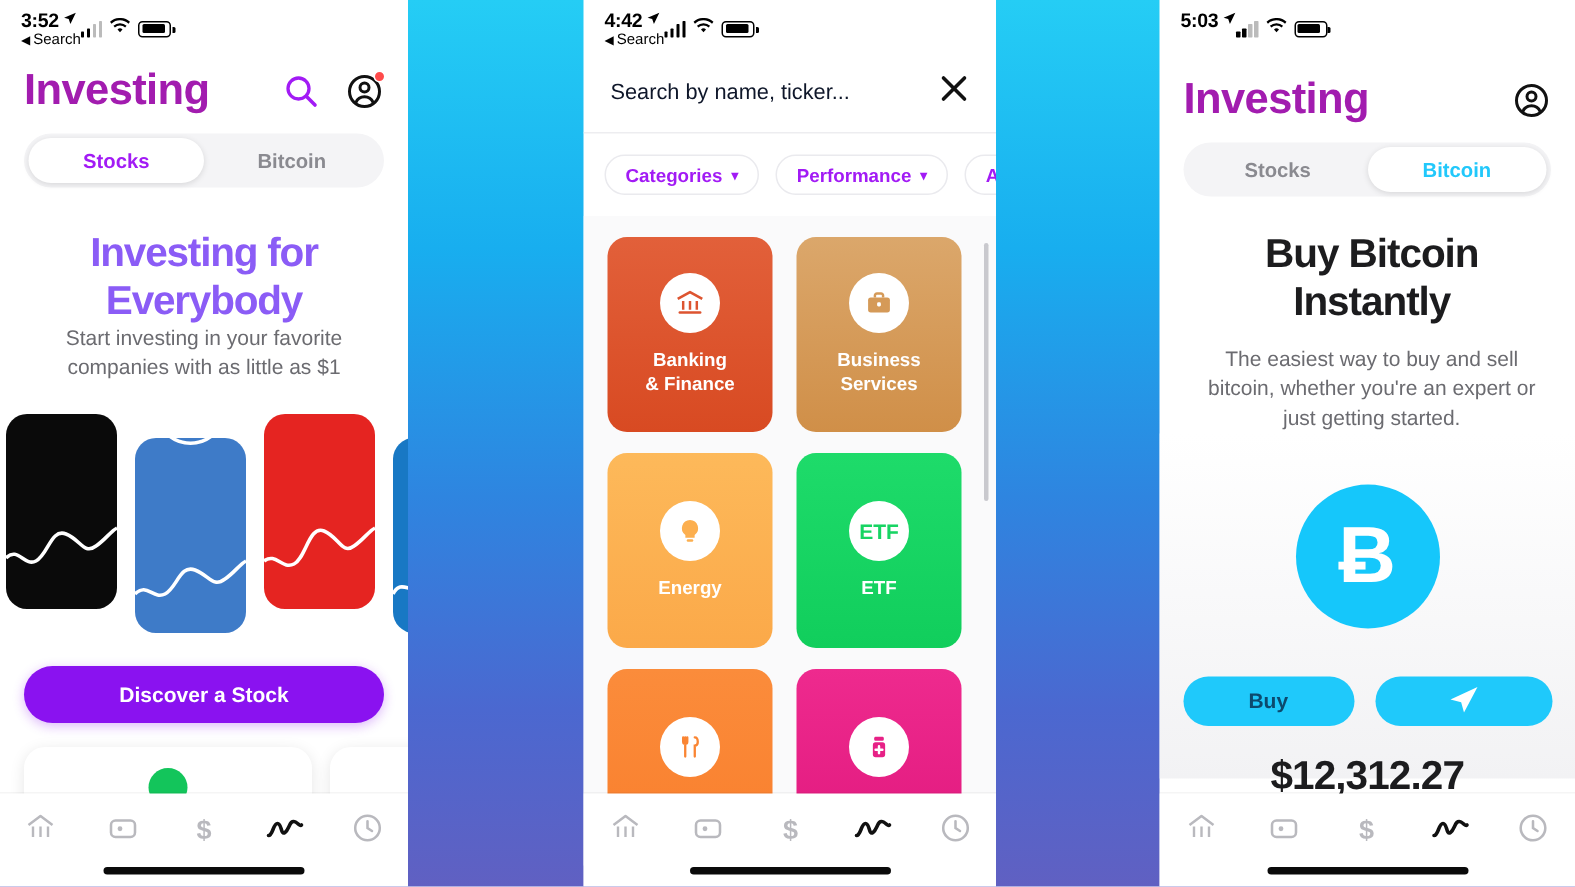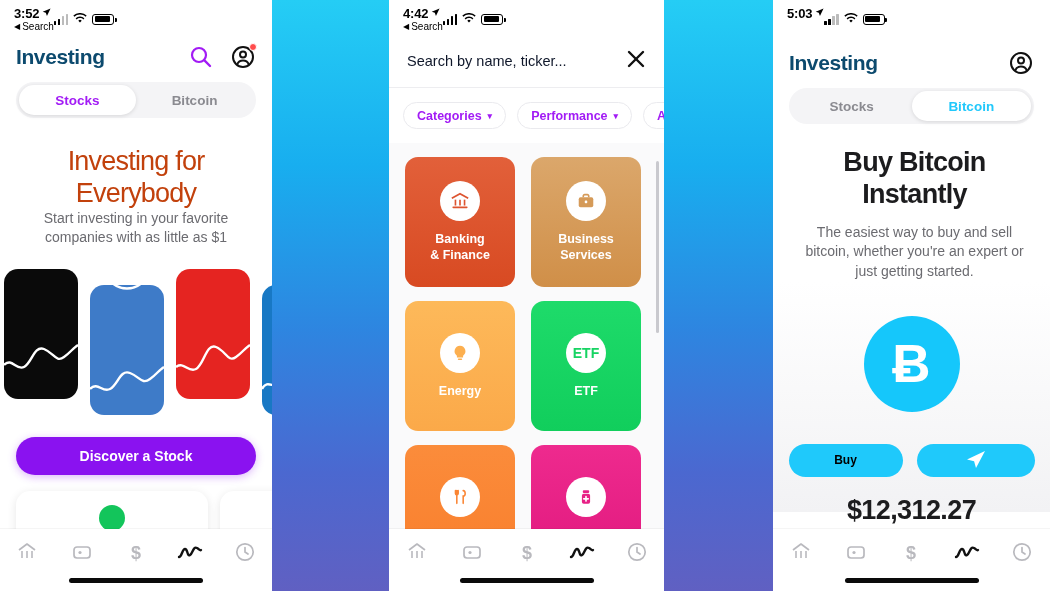--- a/index.html
+++ b/index.html
@@ -41,38 +41,38 @@
   .bars.dim i:nth-child(3), .bars.dim i:nth-child(4){ background:#bbb; }
   .batt { width:22px; height:11px; border:1.3px solid #000; border-radius:3px;
           position:relative; padding:1.3px; }
   .batt::after{ content:""; position:absolute; right:-3.2px; top:3.2px; width:1.8px;
                 height:4.4px; background:#000; border-radius:0 1px 1px 0; }
   .batt i{ display:block; height:100%; background:#000; border-radius:1px; }
 
   
   .apphdr { display:flex; align-items:center; justify-content:space-between;
             padding:4px 16px 10px 16px; }
-  .apptitle { font-size:21px; font-weight:700; color:#0c4a6e; letter-spacing:-.4px;text-align:center; }
+  .apptitle { font-size:29px; font-weight:700; color:#a21caf; letter-spacing:-.4px;text-align:center; }
   .hdr-icons { display:flex; align-items:center; gap:16px; }
   .ic { width:26px; height:26px; position:relative; }
   .badge-dot { position:absolute; right:-1px; top:-1px; width:8px; height:8px;
                border-radius:50%; background:#FF4B4B; border:1.5px solid #fff; }
 
   
   .seg { margin:2px 16px 0 16px; background:#F4F4F6; border-radius:22px;
          height:36px; display:flex; padding:3px; position:relative; }
   .seg-btn { flex:1; display:flex; align-items:center; justify-content:center;
              font-size:13.5px; font-weight:700; border-radius:20px; color:#8A8A90; }
   .seg-btn.active { background:#fff; box-shadow:0 1px 4px rgba(0,0,0,.12); }
   #phone-left .seg-btn.active { color:#A21BF5; }
   #phone-right .seg-btn.active { color:#21C8FB; }
 
   
   .hero { text-align:center; padding:28px 22px 0 22px; }
-  .hero h1 { font-size:27px; line-height:1.17; font-weight:400; color:#c2410c;
+  .hero h1 { font-size:27px; line-height:1.17; font-weight:700; color:#8b5cf6;
              letter-spacing:-.8px; }
   .hero p { font-size:14px; line-height:1.35; color:#6b6b70; }
 
   .cards-row { display:flex; gap:12px; padding:22px 0 0 4px; }
   .tcard { width:74px; height:130px; border-radius:14px; position:relative;
            overflow:hidden; flex:0 0 auto; }
   .tcard svg { position:absolute; left:0; bottom:18px; width:100%; height:54px; }
   .logo-wrap { position:absolute; top:26px; left:0; right:0; display:flex;
                justify-content:center; }
 
@@ -126,22 +126,22 @@
   .btc-hero { text-align:center; padding:22px 26px 0 32px; }
   .btc-hero h1 { font-size:27px; line-height:1.2; font-weight:700; color:#1c1c1e;
                  letter-spacing:-.7px; }
   .btc-hero p { margin-top:12px; font-size:14px; line-height:1.4; color:#6b6b70; }
   .btc-stage { background:linear-gradient(180deg,#ffffff 0%,#F2F2F4 100%);
                padding:34px 0 0 0; text-align:center; height:230px; }
   .btc-circle { width:96px; height:96px; border-radius:50%; background:#15C7FB;
                 display:inline-flex; align-items:center; justify-content:center;
                 color:#fff; font-size:53px; font-weight:700; line-height:1; }
   .btc-actions { display:flex; gap:14px; justify-content:center; padding-top:32px; }
-  .bbtn { height:33px; border-radius:18px; background:#1FC9FB; color:#000000;
-          font-size:12px; font-weight:700; display:flex; align-items:center;
+  .bbtn { height:33px; border-radius:18px; background:#1FC9FB; color:#0c4a6e;
+          font-size:14px; font-weight:700; display:flex; align-items:center;
           justify-content:center; }
   #btc-buy { width:114px; } #btc-send { width:118px; }
   .btc-amount { font-size:27px; font-weight:700; color:#1c1c1e; text-align:center;
                 margin-top:18px; letter-spacing:-.6px; }
 </style>
 </head>
 <body>
 
 <div class="stage">
 

